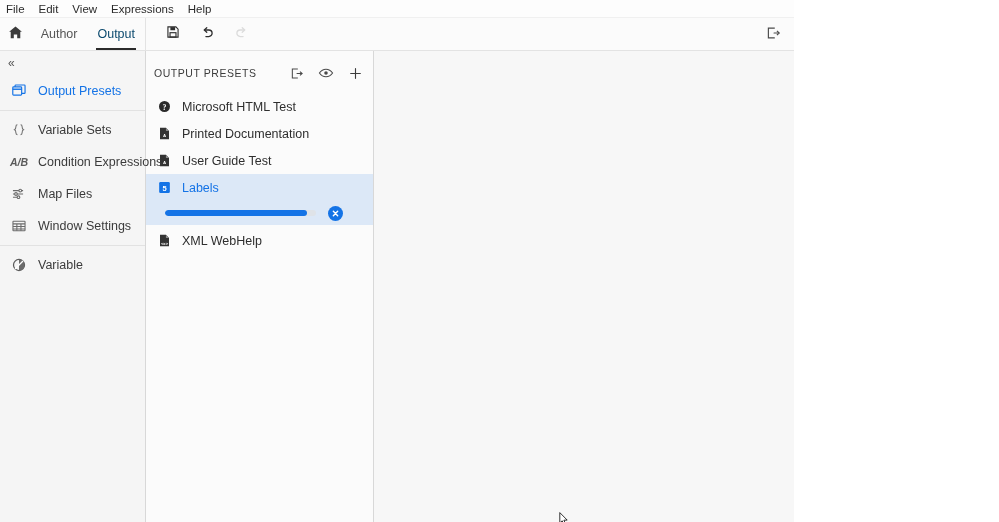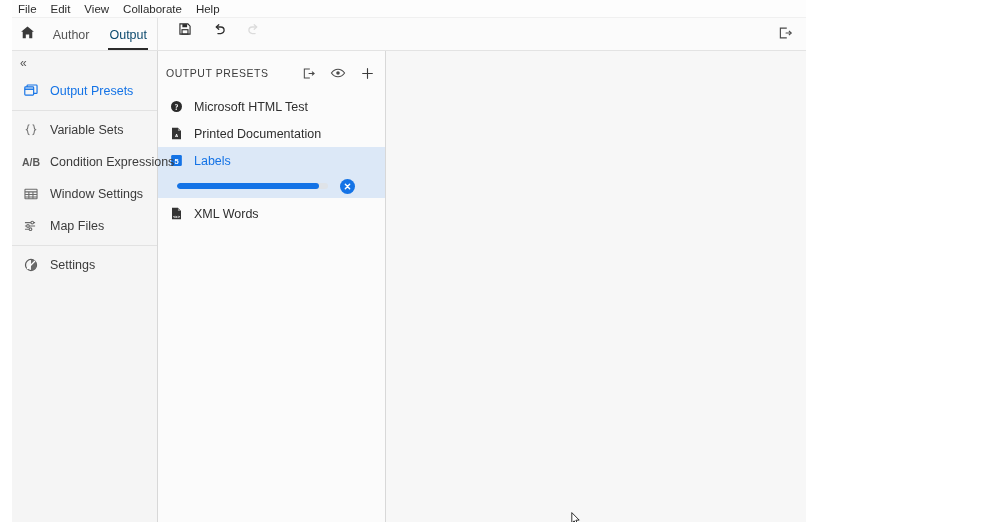--- a/index.html
+++ b/index.html
@@ -8,21 +8,20 @@
     overflow: hidden;
     font-family: "Liberation Sans", sans-serif;
     background: #ffffff;
     -webkit-font-smoothing: antialiased;
   }
   #app {
     position: relative;
     width: 794px; height: 522px;
     border-bottom: 2px solid #22c55e;
     background: #fafafa;
-    margin-left: 12px;
   }
 
   
   .menubar {
     height: 18px;
     background: #fdfdfd;
     display: flex;
     align-items: center;
     padding-left: 6px;
     gap: 14px;
@@ -34,21 +33,21 @@
     line-height: 18px;
     cursor: default;
     white-space: nowrap;
   }
 
   
   .toolbar {
     height: 33px;
     background: #fbfbfb;
     display: flex;
-    align-items: flex-start;
+    align-items: center;
     border-bottom: 1px solid #e3e3e3;
     position: relative;
   }
   .tb-left {
     display: flex;
     align-items: flex-end;
     height: 33px;
     width: 146px;
     border-right: 1px solid #e3e3e3;
   }
@@ -237,21 +236,21 @@
 </style>
 </head>
 <body>
 
 <div id="app">
 
   <div class="menubar">
     <span class="menu-item">File</span>
     <span class="menu-item">Edit</span>
     <span class="menu-item">View</span>
-    <span class="menu-item">Collaborate</span>
+    <span class="menu-item">Expressions</span>
     <span class="menu-item">Help</span>
   </div>
 
   <div class="toolbar">
     <div class="tb-left">
       <div class="home-btn">
         <span>
           <svg width="15" height="15" viewBox="0 0 16 16" fill="#3a3a3a">
             <path d="M8 1.6 1.2 7.3h1.7V14h3.3v-3.8h3.6V14h3.3V7.3h1.7L8 1.6z"></path>
           </svg>
@@ -332,61 +331,61 @@
         <span class="si-icon">
           <svg width="16" height="16" viewBox="0 0 18 18" fill="none" stroke="#6b6b6b" stroke-width="1.15">
             <path d="M7.2 3.2c-1.5 0-1.7.9-1.7 2.2s0 2.6-1.5 3.3c1.5.7 1.5 2 1.5 3.3s.2 2.2 1.7 2.2"></path>
             <path d="M10.8 3.2c1.5 0 1.7.9 1.7 2.2s0 2.6 1.5 3.3c-1.5.7-1.5 2-1.5 3.3s-.2 2.2-1.7 2.2"></path>
           </svg>
         </span>
         <span>Variable Sets</span>
       </div>
 
       <div class="side-item">
-        <span class="si-icon" style="font-size:10.5px;color:#5a5a5a;font-weight:600;">
+        <span class="si-icon" style="font-size:10.5px;color:#5a5a5a;font-weight:600;font-style:italic;">
           <span>A/B</span>
         </span>
         <span>Condition Expressions</span>
       </div>
 
-
-      <div class="side-item">
-        <span class="si-icon">
-          <svg width="16" height="16" viewBox="0 0 18 18" fill="none" stroke="#6b6b6b" stroke-width="1.2">
-            <rect x="2.2" y="3.6" width="13.6" height="10.8" rx=".6"></rect>
-            <path d="M2.2 6.6h13.6M2.2 9.6h13.6M2.2 12.4h13.6M6.6 6.6v7.8M11.2 6.6v7.8"></path>
-          </svg>
-        </span>
-        <span>Window Settings</span>
-      </div>
 
       <div class="side-item">
         <span class="si-icon">
           <svg width="16" height="16" viewBox="0 0 18 18" fill="none" stroke="#6b6b6b" stroke-width="1.25">
             <path d="M2.2 5.2h11.4M2.2 9h11.4M2.2 12.6h8"></path>
             <circle cx="10.4" cy="5.2" r="1.5" fill="#fff"></circle>
             <circle cx="5.6" cy="9" r="1.5" fill="#fff"></circle>
             <circle cx="8.4" cy="12.6" r="1.5" fill="#fff"></circle>
           </svg>
         </span>
         <span>Map Files</span>
       </div>
 
+      <div class="side-item">
+        <span class="si-icon">
+          <svg width="16" height="16" viewBox="0 0 18 18" fill="none" stroke="#6b6b6b" stroke-width="1.2">
+            <rect x="2.2" y="3.6" width="13.6" height="10.8" rx=".6"></rect>
+            <path d="M2.2 6.6h13.6M2.2 9.6h13.6M2.2 12.4h13.6M6.6 6.6v7.8M11.2 6.6v7.8"></path>
+          </svg>
+        </span>
+        <span>Window Settings</span>
+      </div>
+
       <div class="side-sep"></div>
 
 
       <div class="side-item">
         <span class="si-icon">
           <svg width="16" height="16" viewBox="0 0 18 18">
             <circle cx="9" cy="9" r="6.2" fill="none" stroke="#5a5a5a" stroke-width="1.4"></circle>
             <path d="M9 2.8A6.2 6.2 0 0 1 9 15.2z" fill="#6b6b6b"></path>
             <path d="M4.5 13.5 13.5 4.5" stroke="#fff" stroke-width="1.3"></path>
           </svg>
         </span>
-        <span>Settings</span>
+        <span>Variable</span>
       </div>
     </div>
 
     <div class="panel">
       <div class="panel-head">
         <div class="panel-title">OUTPUT PRESETS</div>
         <div class="panel-icons">
           <span class="pic">
             <svg width="15" height="15" viewBox="0 0 18 18" fill="none" stroke="#4a4a4a" stroke-width="1.25">
               <path d="M10.6 3.6H4v10.8h6.6"></path>
@@ -428,20 +427,32 @@
               <svg width="15" height="15" viewBox="0 0 18 18">
                 <path d="M3.6 2.2h7.1l3.7 3.7v9.9H3.6z" fill="#333"></path>
                 <path d="M10.7 2.2v3.7h3.7z" fill="#8c8c8c"></path>
                 <text x="9" y="13.6" font-size="5.2" font-family="Liberation Sans, sans-serif" font-weight="bold" fill="#fff" text-anchor="middle">A</text>
               </svg>
             </span>
             <span>Printed Documentation</span>
           </div>
         </div>
 
+        <div class="pgroup">
+          <div class="prow">
+            <span class="p-icon">
+              <svg width="15" height="15" viewBox="0 0 18 18">
+                <path d="M3.6 2.2h7.1l3.7 3.7v9.9H3.6z" fill="#333"></path>
+                <path d="M10.7 2.2v3.7h3.7z" fill="#8c8c8c"></path>
+                <text x="9" y="13.6" font-size="5.2" font-family="Liberation Sans, sans-serif" font-weight="bold" fill="#fff" text-anchor="middle">A</text>
+              </svg>
+            </span>
+            <span>User Guide Test</span>
+          </div>
+        </div>
 
         <div class="pgroup selected">
           <div class="prow">
             <span class="p-icon">
               <svg width="15" height="15" viewBox="0 0 18 18">
                 <rect x="2.6" y="2.4" width="12.8" height="13.2" rx="1.6" fill="#1473e6"></rect>
                 <text x="9" y="12.9" font-size="9" font-family="Liberation Sans, sans-serif" font-weight="bold" fill="#fff" text-anchor="middle">5</text>
               </svg>
             </span>
             <span>Labels</span>
@@ -460,21 +471,21 @@
 
         <div class="pgroup">
           <div class="prow" style="margin-top:2px;">
             <span class="p-icon">
               <svg width="15" height="15" viewBox="0 0 18 18">
                 <path d="M3.6 2.2h7.1l3.7 3.7v9.9H3.6z" fill="#333"></path>
                 <path d="M10.7 2.2v3.7h3.7z" fill="#8c8c8c"></path>
                 <text x="9" y="13.8" font-size="5" font-family="Liberation Sans, sans-serif" font-weight="bold" fill="#fff" text-anchor="middle">&lt;x&gt;</text>
               </svg>
             </span>
-            <span>XML Words</span>
+            <span>XML WebHelp</span>
           </div>
         </div>
 
       </div>
     </div>
 
     <div class="canvas">
 
       
       

